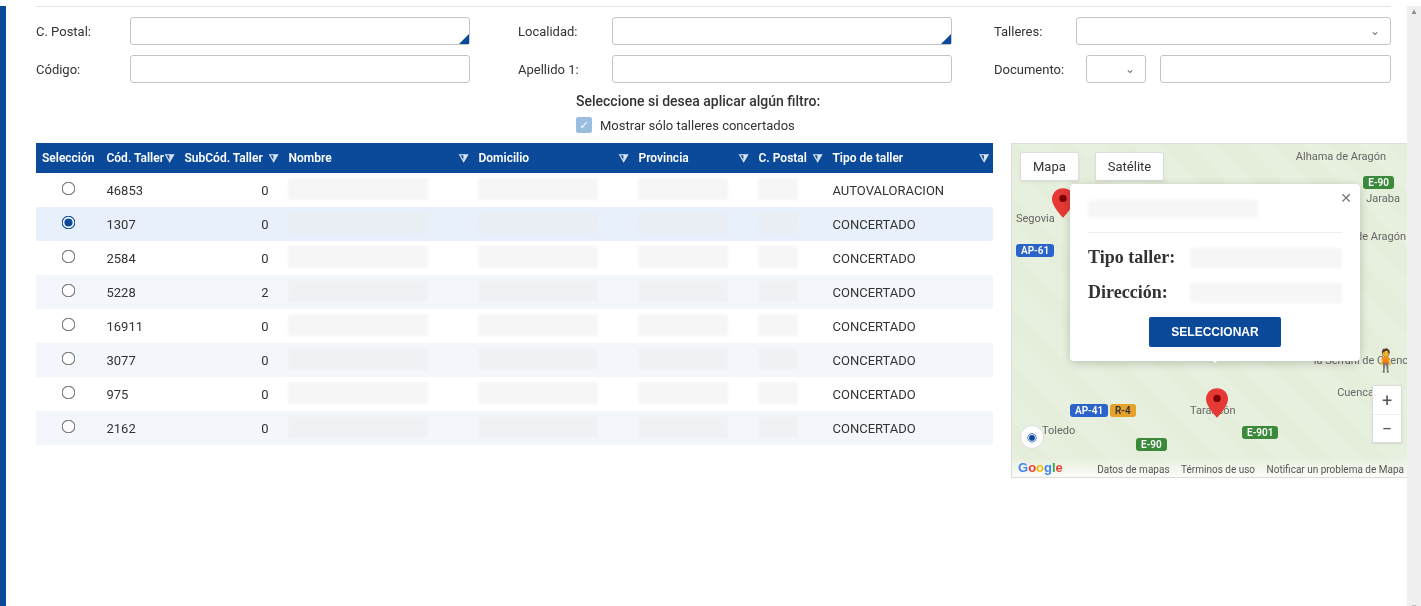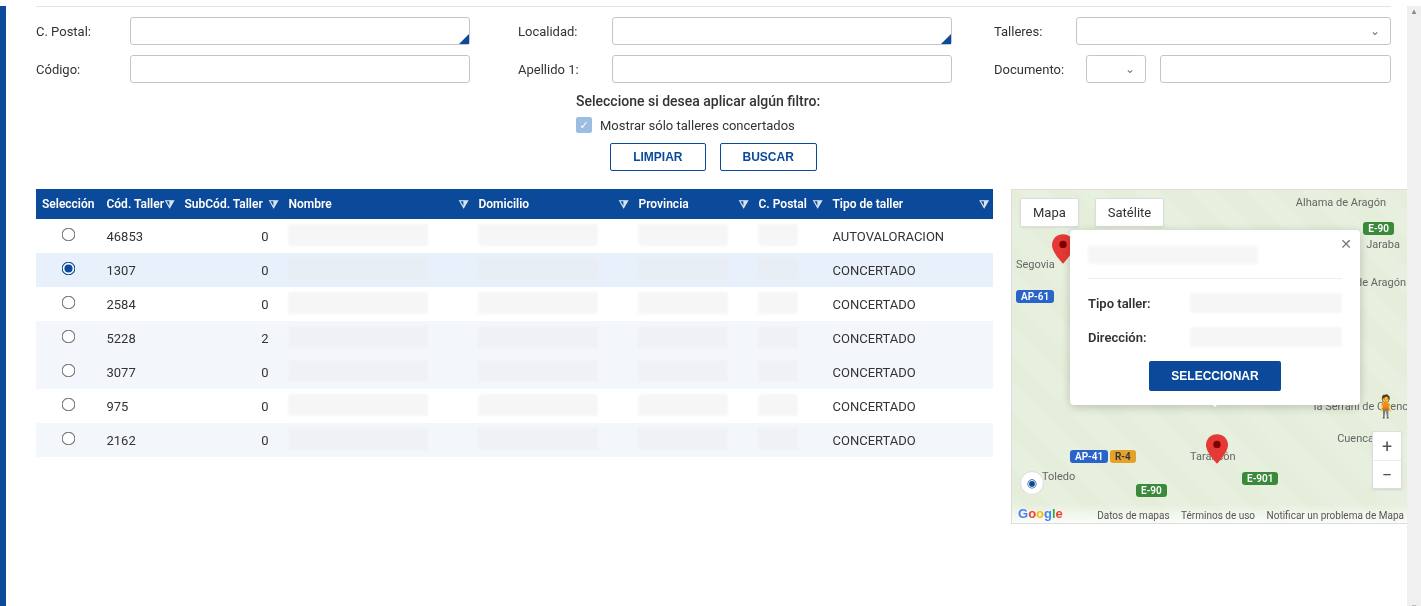--- a/index.html
+++ b/index.html
@@ -153,21 +153,21 @@
     box-shadow: 0 2px 10px rgba(0,0,0,.2);
     padding: 16px 18px 14px 18px;
     z-index:4;
   }
   .info-close {
     position: absolute; right: 8px; top: 6px; color: #777; cursor:pointer; font-size:14px;
   }
   .info-title { height: 18px; background:#eee; border-radius:2px; width: 170px; margin-bottom: 14px; filter:blur(1px); opacity:.5;}
   .info-sep { border-top:1px solid #eee; margin: 6px 0 14px 0;}
   .info-row { display:flex; align-items:center; gap:12px; margin-bottom: 14px;}
-  .info-row .k { font-size: 13px; color:#333; font-weight:600; width: 90px;}
+  .info-row .k { font-size: 18px; color:#333; font-weight:600; width: 90px; font-family: Liberation Serif, serif;}
   .info-row .v { flex:1; height: 20px; background:#eee; border-radius:2px; filter:blur(1px); opacity:.5;}
   .info-btn {
     display:block; margin: 6px auto 0 auto;
     background:#0b4a9a; color:#fff; border:none;
     font-weight:700; font-size:12px; padding:8px 22px; cursor:pointer; border-radius:2px;
   }
   .info-card::after{
     content:""; position:absolute; bottom:-10px; left:50%;
     margin-left:-8px; border:8px solid transparent; border-top-color:#fff;
   }
@@ -233,24 +233,20 @@
   </div>
 
   <div class="filter-block">
     <div class="filter-title">Seleccione si desea aplicar algún filtro:</div>
     <div class="chk-row">
       <span class="chk checked">✓</span>
       <span>Mostrar sólo talleres concertados</span>
     </div>
   </div>
 
-  <div class="btn-row">
-    <button class="btn">LIMPIAR</button>
-    <button class="btn">BUSCAR</button>
-  </div>
 
   <div class="content-row">
     <div class="table-wrap">
       <table>
         <colgroup>
           <col style="width:62px">
             <col style="width:78px">
             <col style="width:104px">
           <col style="width:190px">
             <col style="width:160px">
@@ -304,20 +300,30 @@
             <tr class="alt">
               <td class="center"><input type="radio" name="rowsel" style=""></td>
               <td>5228</td>
               <td class="right">2</td>
               <td><span class="blur" style="width:140px"></span></td>
               <td><span class="blur" style="width:120px"></span></td>
               <td><span class="blur" style="width:90px"></span></td>
               <td><span class="blur" style="width:40px"></span></td>
               <td>CONCERTADO</td>
             </tr>
+            <tr>
+              <td class="center"><input type="radio" name="rowsel" style=""></td>
+              <td>16911</td>
+              <td class="right">0</td>
+              <td><span class="blur" style="width:140px"></span></td>
+              <td><span class="blur" style="width:120px"></span></td>
+              <td><span class="blur" style="width:90px"></span></td>
+              <td><span class="blur" style="width:40px"></span></td>
+              <td>CONCERTADO</td>
+            </tr>
             <tr class="alt">
               <td class="center"><input type="radio" name="rowsel" style=""></td>
               <td>3077</td>
               <td class="right">0</td>
               <td><span class="blur" style="width:140px"></span></td>
               <td><span class="blur" style="width:120px"></span></td>
               <td><span class="blur" style="width:90px"></span></td>
               <td><span class="blur" style="width:40px"></span></td>
               <td>CONCERTADO</td>
             </tr>

